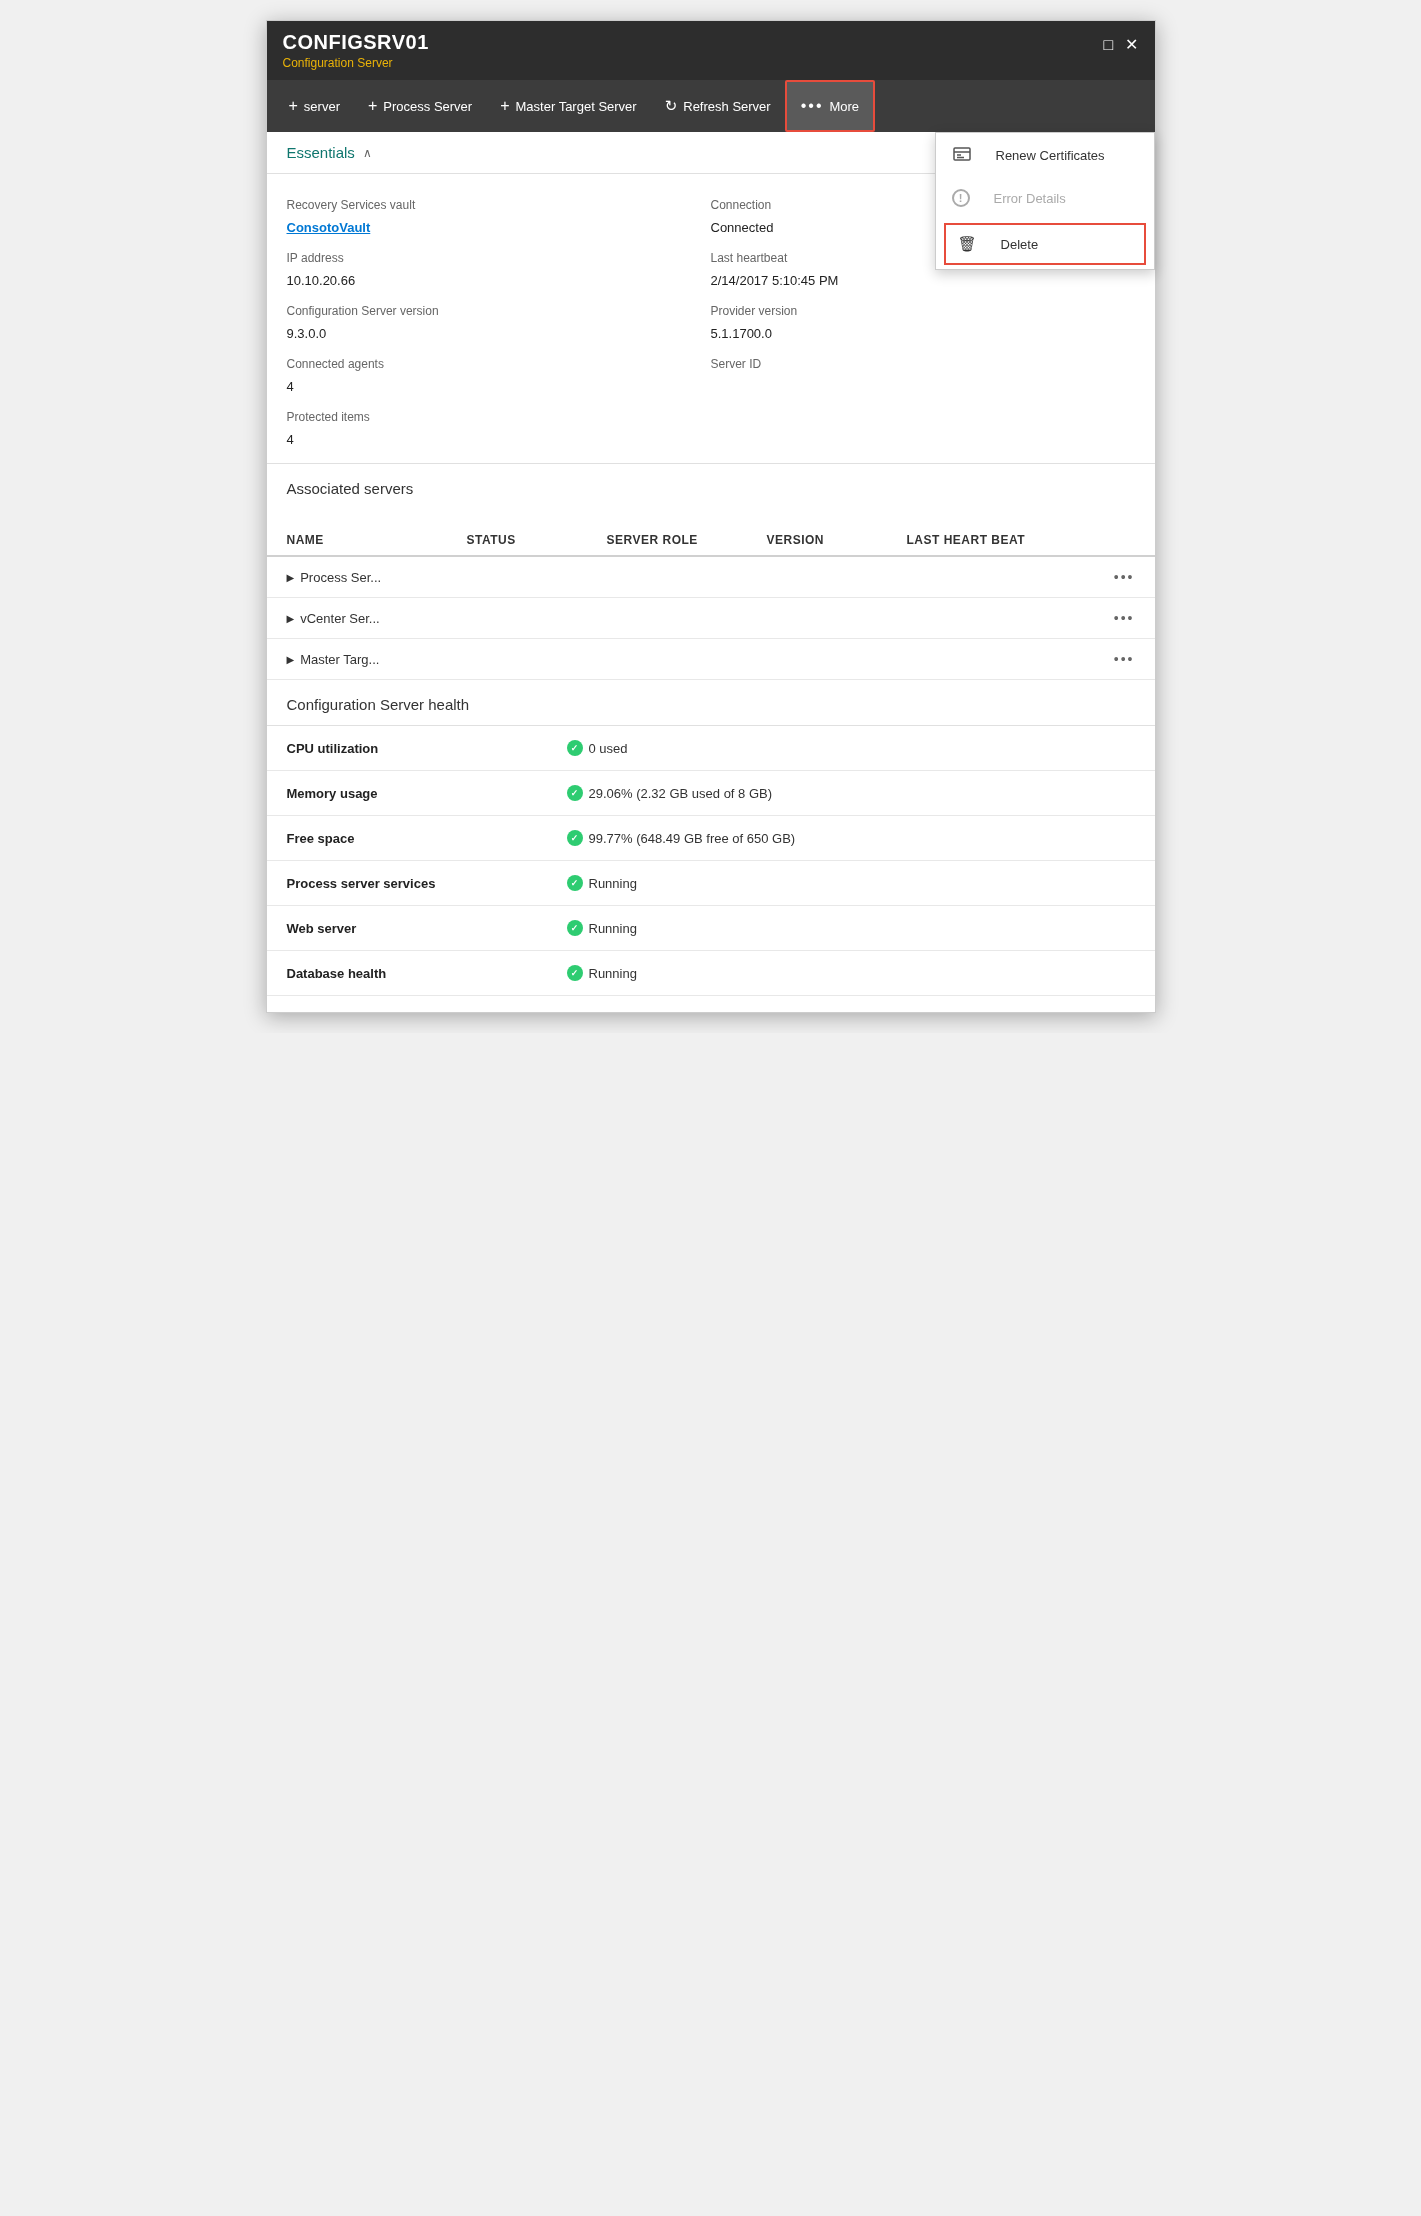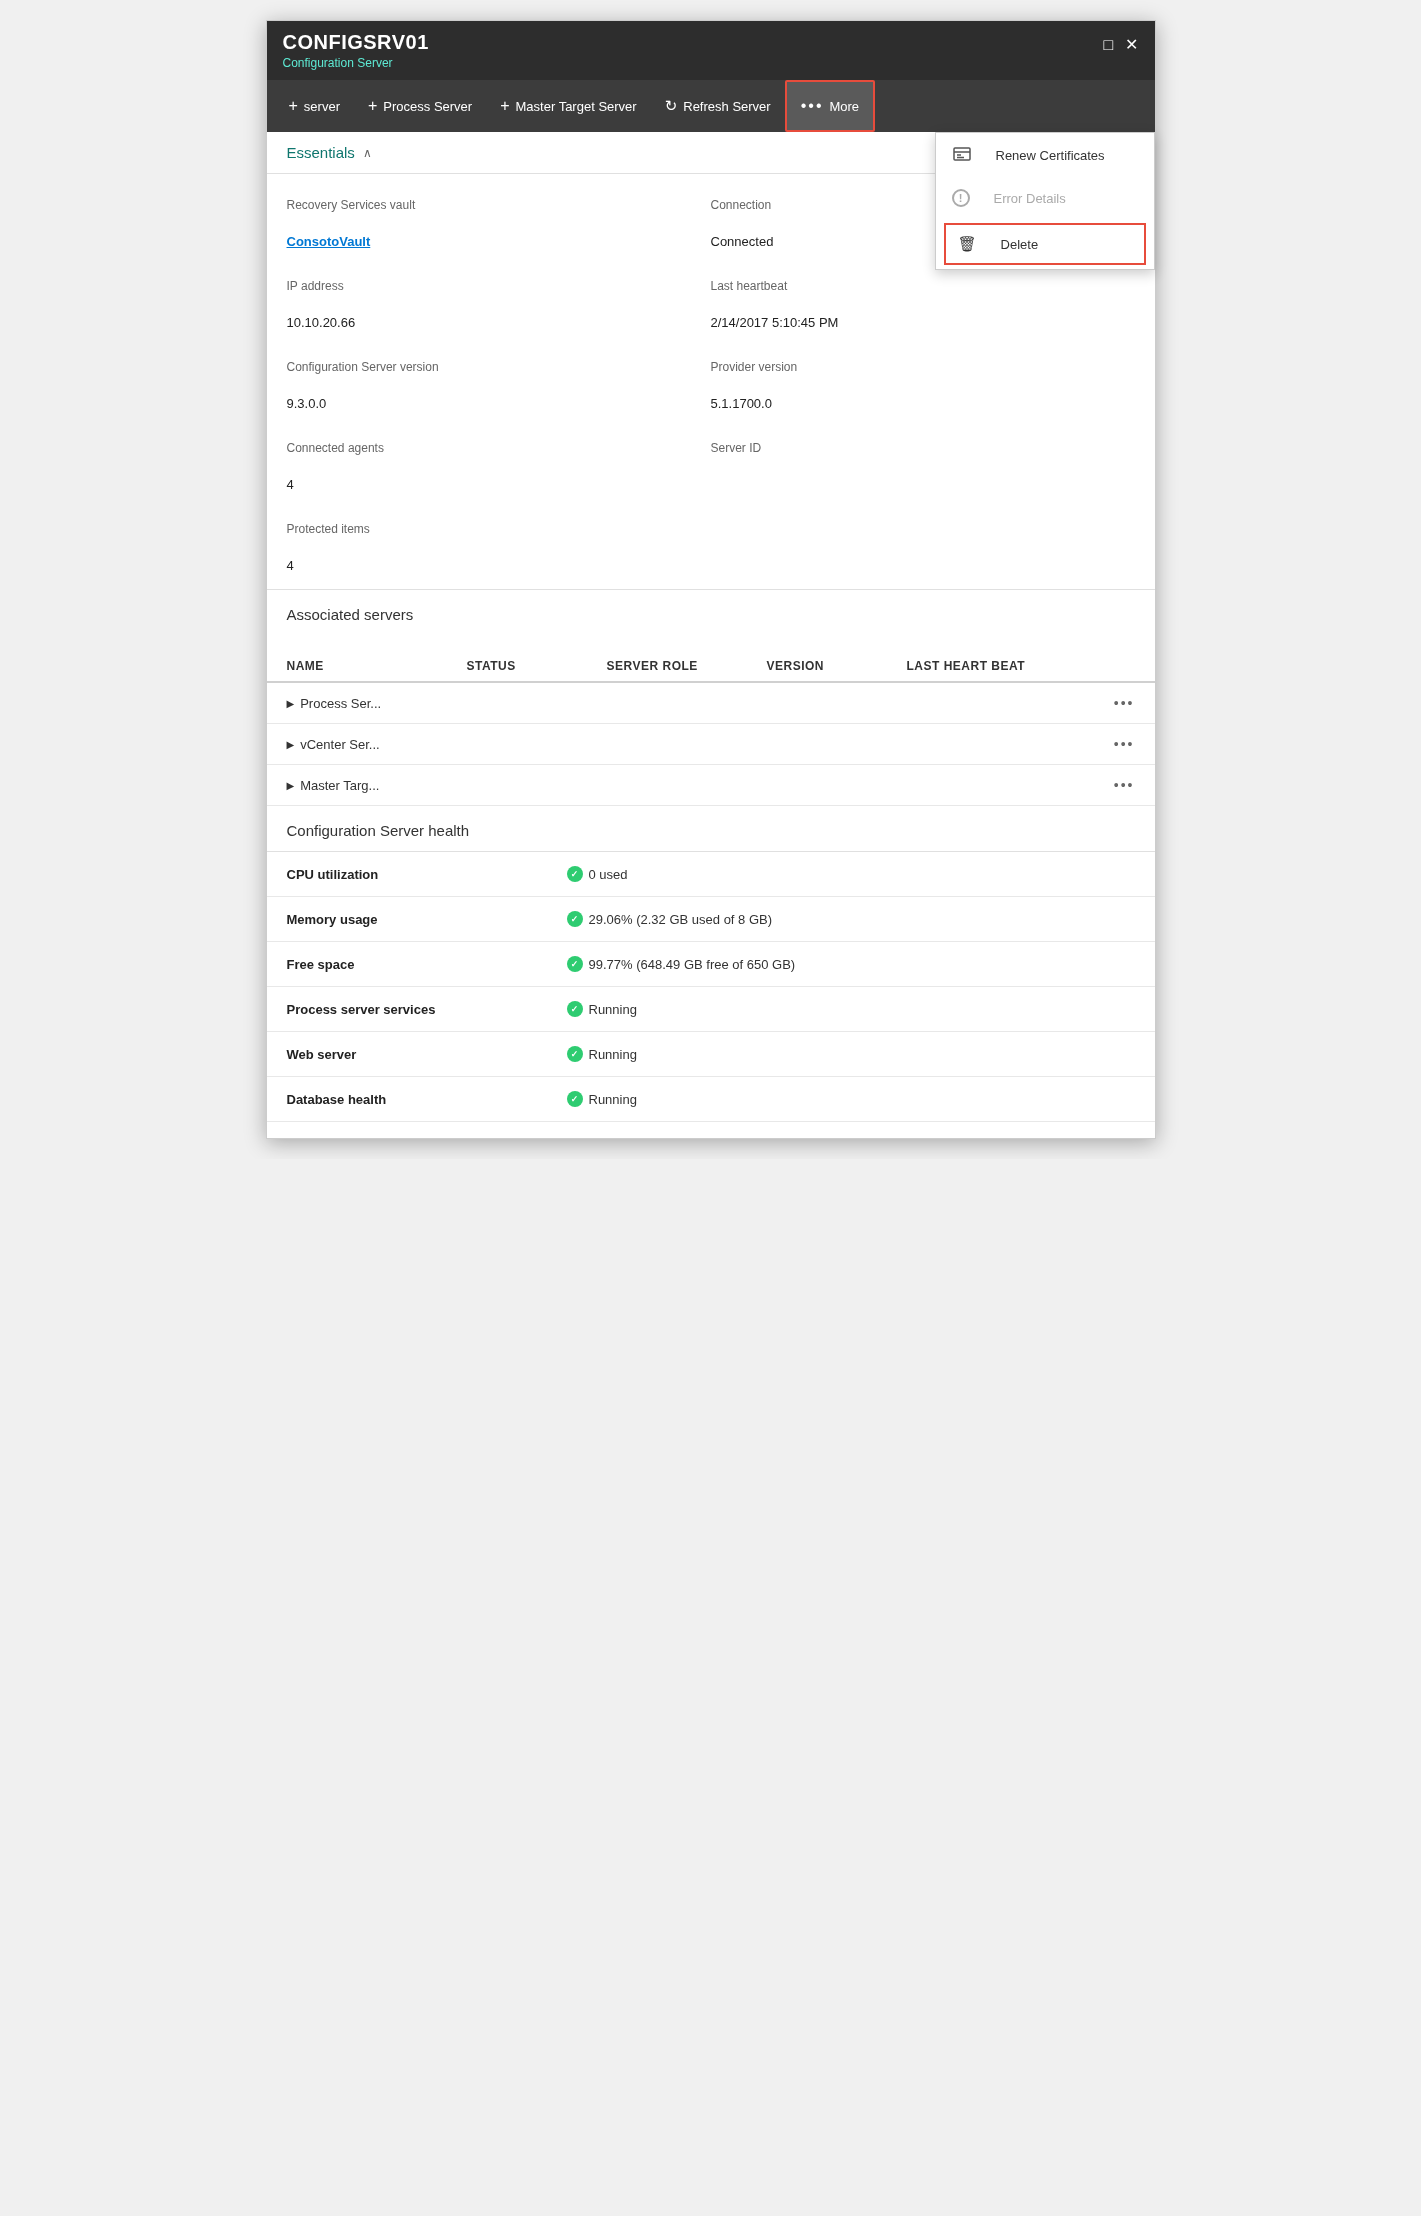--- a/index.html
+++ b/index.html
@@ -25,21 +25,21 @@
       justify-content: space-between;
       align-items: flex-start;
     }
     .title-bar-left .title {
       font-size: 20px;
       font-weight: 700;
       letter-spacing: 0.5px;
     }
     .title-bar-left .subtitle {
       font-size: 12px;
-      color: #5eead4;
+      color: #eab308;
       margin-top: 2px;
     }
     .title-bar-controls {
       display: flex;
       gap: 12px;
       align-items: center;
       padding-top: 4px;
     }
     .title-bar-controls span {
       color: #fff;
@@ -100,21 +100,21 @@
     .essentials-grid {
       display: grid;
       grid-template-columns: 1fr 1fr;
       padding: 16px 20px;
       gap: 0;
       border-bottom: 1px solid #e0e0e0;
     }
     .essentials-col {
       display: flex;
       flex-direction: column;
-      gap: 22px;
+      gap: 8px;
     }
     .field-label {
       font-size: 12px;
       color: #666;
       margin-top: 8px;
     }
     .field-value {
       font-size: 13px;
       color: #222;
     }

